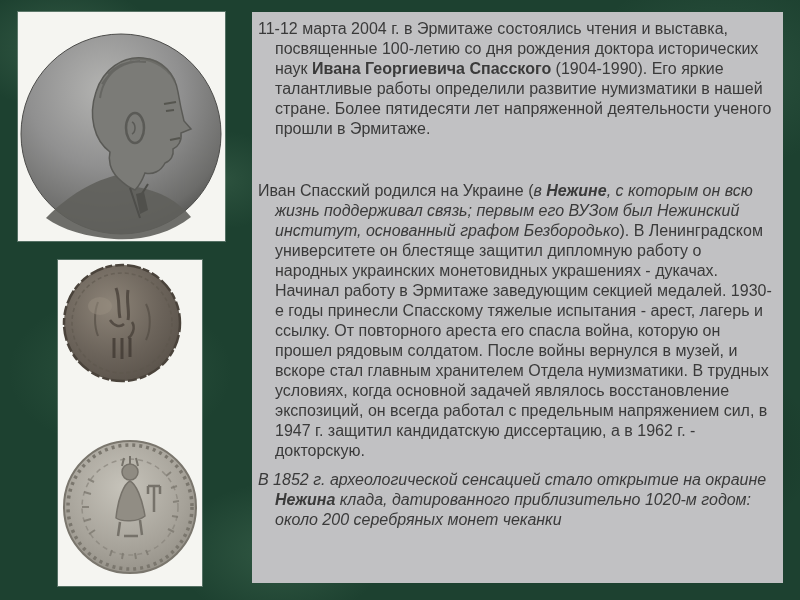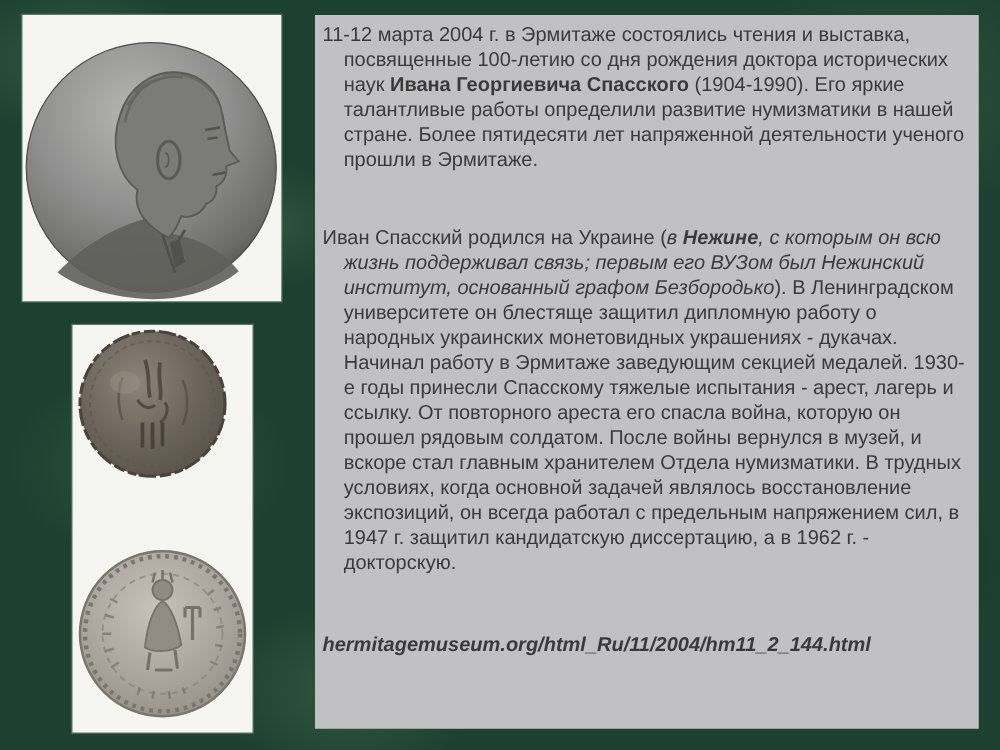--- a/index.html
+++ b/index.html
@@ -129,16 +129,16 @@
           <path d="M108,216 L113,212 M113,228 L119,226 M115,242 L121,241 M114,256 L120,257 M110,269 L116,272"></path>
           <path d="M52,296 L54,290 M64,299 L65,293 M78,299 L77,293 M90,295 L88,290"></path>
         </g>
       </g>
     </svg>
   </figure>
 
   <div class="panel">
     <p class="p1"><span>11-12 марта 2004 г. в Эрмитаже состоялись чтения и выставка, посвященные 100-летию со дня рождения доктора исторических наук </span><span style="font-weight: bold;">Ивана Георгиевича Спасского</span><span> (1904-1990). Его яркие талантливые работы определили развитие нумизматики в нашей стране. Более пятидесяти лет напряженной деятельности ученого прошли в Эрмитаже.</span></p>
     <p class="p2"><span>Иван Спасский родился на Украине (</span><span style="font-style: italic;">в </span><span style="font-weight: bold; font-style: italic;">Нежине</span><span style="font-style: italic;">, с которым он всю жизнь поддерживал связь; первым его ВУЗом был Нежинский институт, основанный графом Безбородько</span><span>). В Ленинградском университете он блестяще защитил дипломную работу о народных украинских монетовидных украшениях - дукачах. Начинал работу в Эрмитаже заведующим секцией медалей. 1930-е годы принесли Спасскому тяжелые испытания - арест, лагерь и ссылку. От повторного ареста его спасла война, которую он прошел рядовым солдатом. После войны вернулся в музей, и вскоре стал главным хранителем Отдела нумизматики. В трудных условиях, когда основной задачей являлось восстановление экспозиций, он всегда работал с предельным напряжением сил, в 1947 г. защитил кандидатскую диссертацию, а в 1962 г. - докторскую.</span></p>
-    <p class="link"><span style="font-weight: bold; font-style: italic;">hermitagemuseum.org/html_Ru/11/2004/hm11_2_144.html</span></p>
+    <p class="p3"><span style="font-style: italic;">В 1852 г. археологической сенсацией стало открытие на окраине </span><span style="font-weight: bold; font-style: italic;">Нежина</span><span style="font-style: italic;"> клада, датированного приблизительно 1020-м годом: около 200 серебряных монет чеканки</span></p>
   </div>
 
 </div>
 
 </body></html>

